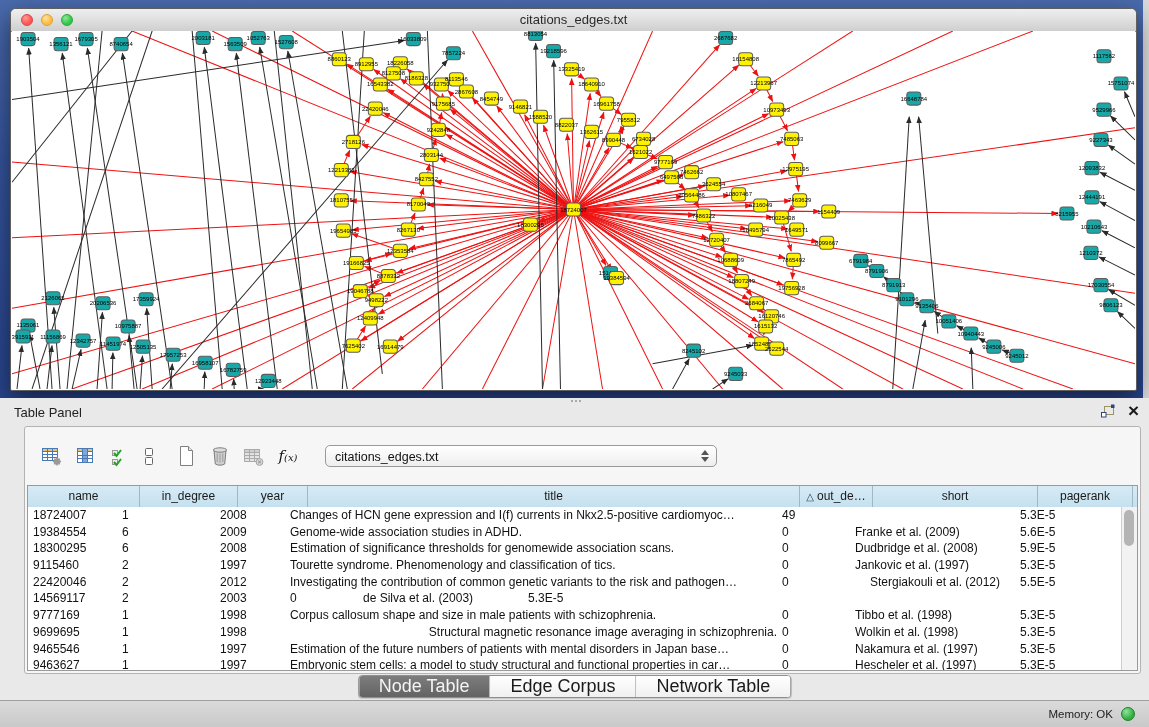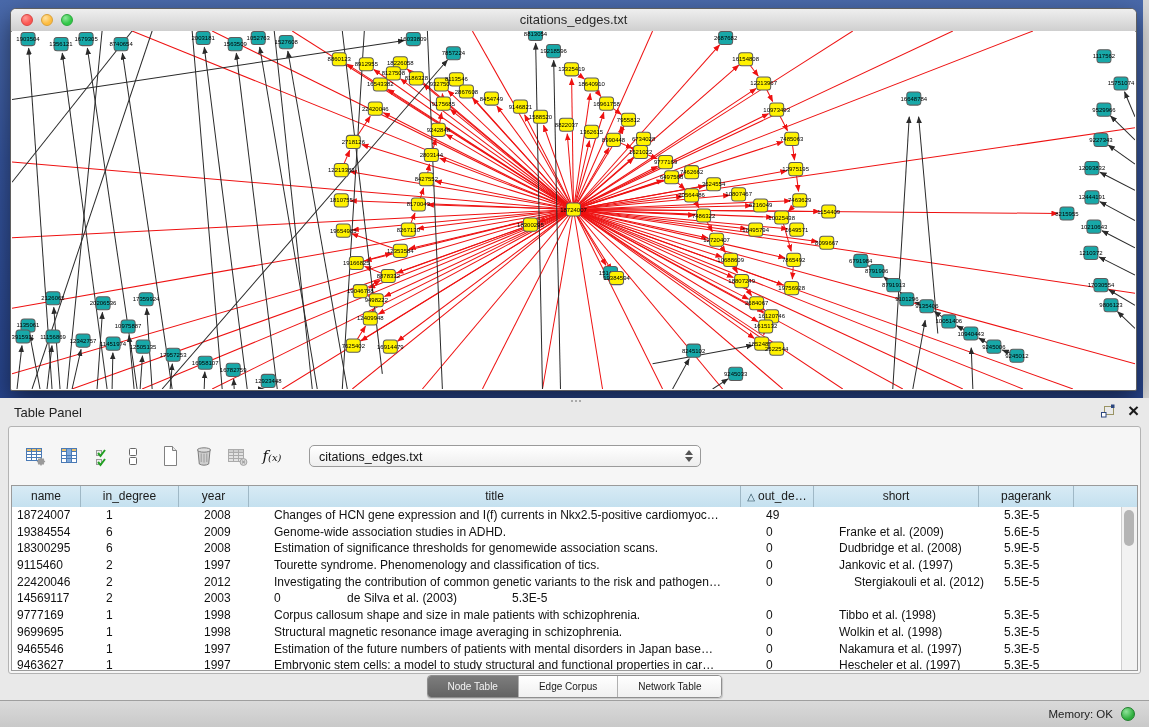--- a/index.html
+++ b/index.html
@@ -22,21 +22,21 @@
   .netcanvas{position:absolute;left:1px;right:1px;top:22px;bottom:1px;background:#fff;overflow:hidden;}
   .netcanvas svg{display:block;width:100%;height:100%;}
   
   .tablepanel{position:absolute;left:0;top:398px;width:1149px;height:329px;background:#e9e9e9;}
   .tp-header{height:28px;position:relative;font-size:13px;color:#222;padding-left:10px;}
   .tp-header .tp-title{position:absolute;left:14px;top:7px;}
   .tp-divider-handle{position:absolute;left:570px;top:2px;width:12px;height:5px;opacity:.55;}
   .tp-divider-handle i{display:inline-block;width:2px;height:2px;background:#777;margin:0 1px;vertical-align:top;}
   .tp-float{position:absolute;right:32px;top:6px;width:18px;height:16px;cursor:pointer;}
   .tp-close{position:absolute;right:10px;top:2px;font-size:19px;font-weight:bold;color:#1a1a1a;cursor:pointer;line-height:22px;}
-  .tp-body{position:absolute;left:8px;right:8px;top:28px;height:248px;
+  .tp-body{position:absolute;left:24px;right:8px;top:28px;height:248px;
            background:#f6f6f6;border:1px solid #b3b3b3;border-radius:3px;box-sizing:border-box;}
   .toolbar{position:absolute;left:0;top:0;right:0;height:58px;display:flex;align-items:center;padding-left:12px;}
   .tbtn{width:30px;height:26px;display:flex;align-items:center;justify-content:center;margin-right:4px;}
   .tbtn.narrow{width:20px;}
   .fx{font-family:"DejaVu Serif",serif;font-style:italic;font-size:15px;color:#111;}
   .fx small{font-size:10px;}
   .netselect{margin-left:18px;width:392px;height:22px;border:1px solid #9a9a9a;border-radius:5px;
              background:linear-gradient(#ffffff,#eeeeee);position:relative;
              font-size:12.5px;color:#111;line-height:22px;padding-left:9px;box-sizing:border-box;cursor:pointer;}
   .netselect .arrows{position:absolute;right:7px;top:4px;}
@@ -50,21 +50,21 @@
   .th .sortglyph{font-size:10px;color:#245;margin-right:3px;}
   .tbody{position:absolute;left:0;right:15px;top:21px;bottom:0;overflow:hidden;}
   .tr{display:flex;height:16.7px;background:#fff;}
   .td{box-sizing:border-box;padding-left:5px;font-size:12px;color:#111;line-height:16.7px;
       overflow:hidden;white-space:nowrap;}
   .vscroll{position:absolute;right:0;top:21px;bottom:0;width:15px;background:#f2f2f2;border-left:1px solid #cfcfcf;}
   .vthumb{position:absolute;left:2px;top:3px;width:10px;height:36px;border-radius:6px;background:#b4b4b4;}
   .tabs{position:absolute;left:50%;transform:translateX(-50%);bottom:29px;display:flex;height:21px;
         border:1px solid #8f8f8f;border-radius:4px;overflow:hidden;background:#fff;
         box-shadow:0 1px 1px rgba(0,0,0,.15);}
-  .tab{padding:0 20px;font-size:10px;line-height:21px;color:#1a1a1a;cursor:pointer;
+  .tab{padding:0 20px;font-size:18px;line-height:21px;color:#1a1a1a;cursor:pointer;
        background:linear-gradient(#ffffff,#f0f0f0);border-right:1px solid #b0b0b0;}
   .tab:last-child{border-right:none;}
   .tab.selected{background:linear-gradient(#7d7d7d,#636363);color:#f4f4f4;}
   .statusbar{position:absolute;left:0;bottom:0;width:1149px;height:27px;
              background:linear-gradient(#dadada,#c9c9c9);border-top:1px solid #9f9f9f;box-sizing:border-box;}
   .mem{position:absolute;right:36px;top:7px;font-size:11.5px;color:#222;}
   .memdot{position:absolute;right:14px;top:6px;width:14px;height:14px;border-radius:50%;
           background:radial-gradient(circle at 35% 30%,#8fe39a,#2fae3e 65%);border:1px solid #1f7e2c;box-sizing:border-box;cursor:pointer;}
 </style>
 </head>
@@ -628,21 +628,21 @@
         <span>citations_edges.txt</span>
         <span class="arrows">
             <b class="up"></b>
             <b class="dn"></b>
           </span>
       </div>
     </div>
 
     <div class="tbl">
       <div class="thead" id="thead">
-          <div class="th" style="width: 69px;"><span>name</span></div>
+          <div class="th" style="width: 112px;"><span>name</span></div>
           <div class="th" style="width: 98px;"><span>in_degree</span></div>
           <div class="th" style="width: 70px;"><span>year</span></div>
           <div class="th" style="width: 492px;"><span>title</span></div>
           <div class="th" style="width: 73px;"><span class="sortglyph">△</span><span>out_de…</span></div>
           <div class="th" style="width: 165px;"><span>short</span></div>
           <div class="th" style="width: 95px;"><span>pagerank</span></div>
         </div>
       <div class="tbody" id="tbody">
           <div class="tr">
             <div class="td" style="width: 89px;">18724007</div>
@@ -703,21 +703,21 @@
             <div class="td" style="width: 70px;">1998</div>
             <div class="td" style="width: 492px;">Corpus callosum shape and size in male patients with schizophrenia.</div>
             <div class="td" style="width: 73px;">0</div>
             <div class="td" style="width: 165px;">Tibbo et al. (1998)</div>
             <div class="td" style="width: 95px;">5.3E-5</div>
           </div>
           <div class="tr">
             <div class="td" style="width: 89px;">9699695</div>
             <div class="td" style="width: 98px;">1</div>
             <div class="td" style="width: 70px;">1998</div>
-            <div class="td" style="width: 492px;">Structural magnetic resonance image averaging in schizophrenia.</div>
+            <div class="td" style="width: 492px; text-align: right;">Structural magnetic resonance image averaging in schizophrenia.</div>
             <div class="td" style="width: 73px;">0</div>
             <div class="td" style="width: 165px;">Wolkin et al. (1998)</div>
             <div class="td" style="width: 95px;">5.3E-5</div>
           </div>
           <div class="tr">
             <div class="td" style="width: 89px;">9465546</div>
             <div class="td" style="width: 98px;">1</div>
             <div class="td" style="width: 70px;">1997</div>
             <div class="td" style="width: 492px;">Estimation of the future numbers of patients with mental disorders in Japan base…</div>
             <div class="td" style="width: 73px;">0</div>

